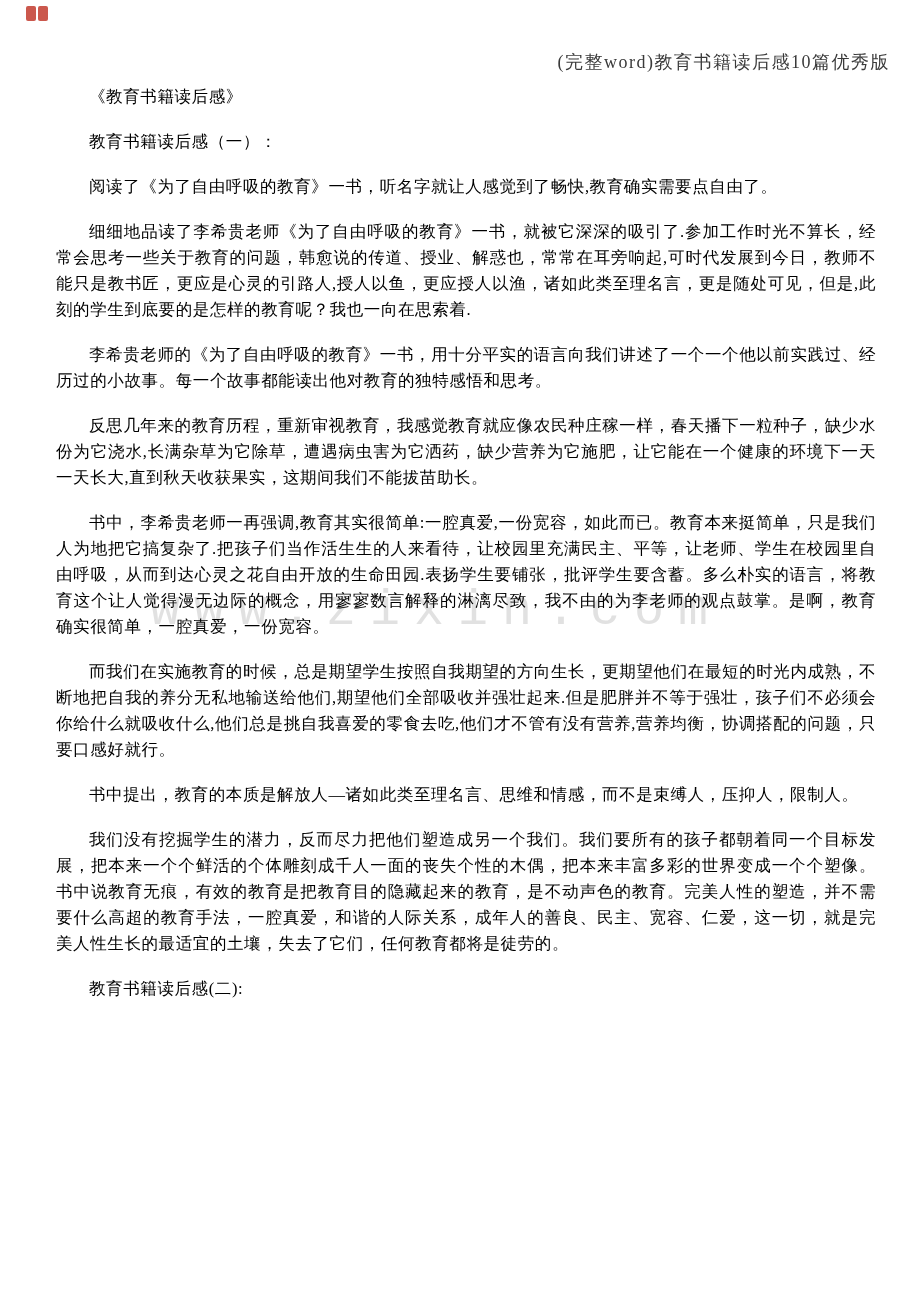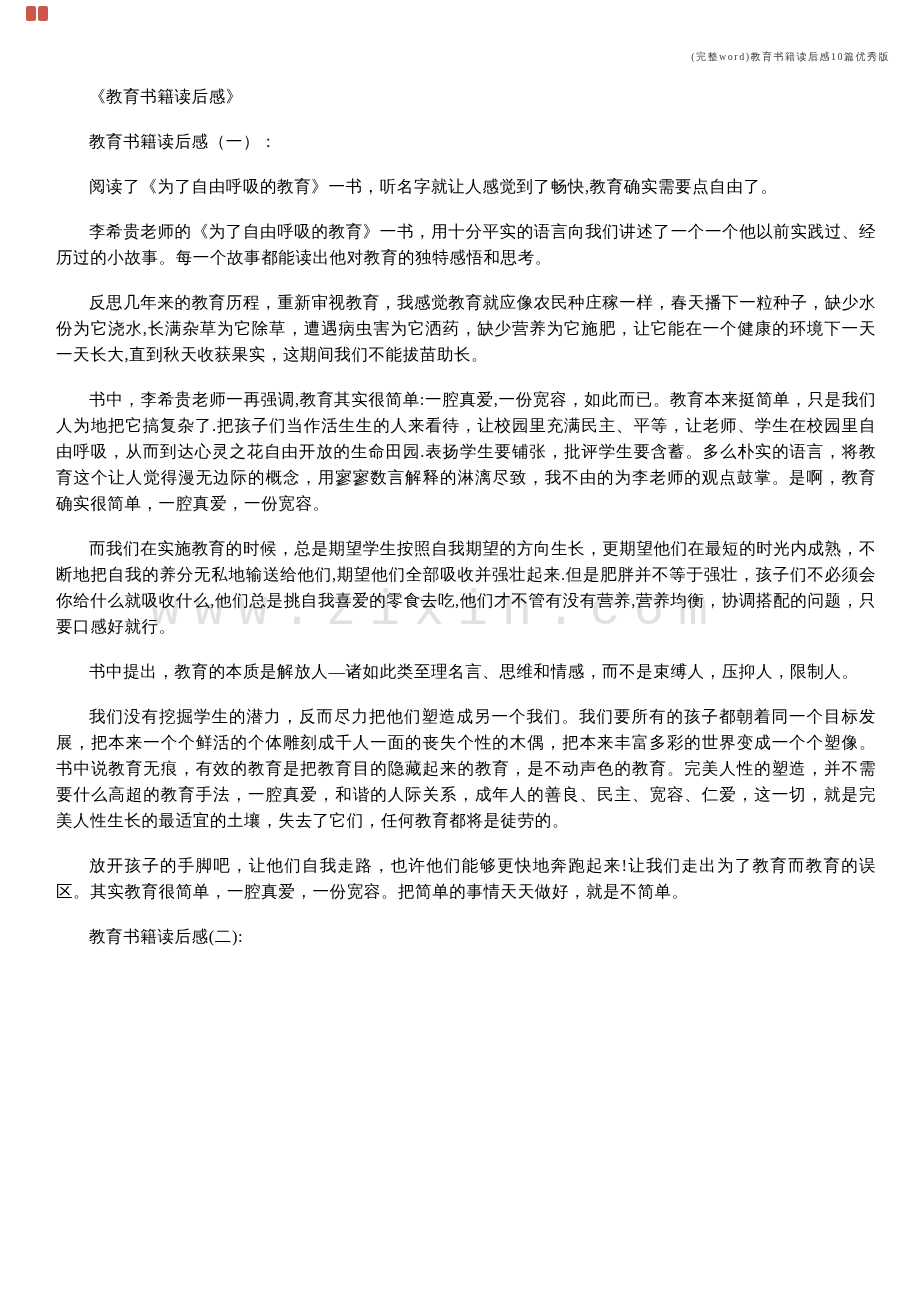--- a/index.html
+++ b/index.html
@@ -7,21 +7,21 @@
     position:relative;
     width:920px;height:1302px;
     background:#ffffff;
     overflow:hidden;
     font-family:"Liberation Serif","DejaVu Serif",serif;
     color:#000000;
   }
   .doc-header{
     position:absolute;
     top:50px;right:30px;
-    font-size:10px;
+    font-size:18px;
     color:#3a3a3a;
     letter-spacing:1.5px;
     white-space:nowrap;
   }
   .stamp{
     position:absolute;
     top:6px;left:26px;
     width:22px;height:15px;
     display:flex;gap:2px;
   }
@@ -68,23 +68,23 @@
     </span>
 
   <div class="doc-header">(完整word)教育书籍读后感10篇优秀版</div>
 
   <div class="watermark">www.zixin.com</div>
 
   <div class="content">
     <p>《教育书籍读后感》</p>
     <p>教育书籍读后感（一）：</p>
     <p>阅读了《为了自由呼吸的教育》一书，听名字就让人感觉到了畅快,教育确实需要点自由了。</p>
+    <p>细细地品读了李希贵老师《为了自由呼吸的教育》一书，就被它深深的吸引了.参加工作时光不算长，经常会思考一些关于教育的问题，韩愈说的传道、授业、解惑也，常常在耳旁响起,可时代发展到今日，教师不能只是教书匠，更应是心灵的引路人,授人以鱼，更应授人以渔，诸如此类至理名言，更是随处可见，但是,此刻的学生到底要的是怎样的教育呢？我也一向在思索着.</p>
     <p>李希贵老师的《为了自由呼吸的教育》一书，用十分平实的语言向我们讲述了一个一个他以前实践过、经历过的小故事。每一个故事都能读出他对教育的独特感悟和思考。</p>
     <p>反思几年来的教育历程，重新审视教育，我感觉教育就应像农民种庄稼一样，春天播下一粒种子，缺少水份为它浇水,长满杂草为它除草，遭遇病虫害为它洒药，缺少营养为它施肥，让它能在一个健康的环境下一天一天长大,直到秋天收获果实，这期间我们不能拔苗助长。</p>
     <p>书中，李希贵老师一再强调,教育其实很简单:一腔真爱,一份宽容，如此而已。教育本来挺简单，只是我们人为地把它搞复杂了.把孩子们当作活生生的人来看待，让校园里充满民主、平等，让老师、学生在校园里自由呼吸，从而到达心灵之花自由开放的生命田园.表扬学生要铺张，批评学生要含蓄。多么朴实的语言，将教育这个让人觉得漫无边际的概念，用寥寥数言解释的淋漓尽致，我不由的为李老师的观点鼓掌。是啊，教育确实很简单，一腔真爱，一份宽容。</p>
     <p>而我们在实施教育的时候，总是期望学生按照自我期望的方向生长，更期望他们在最短的时光内成熟，不断地把自我的养分无私地输送给他们,期望他们全部吸收并强壮起来.但是肥胖并不等于强壮，孩子们不必须会你给什么就吸收什么,他们总是挑自我喜爱的零食去吃,他们才不管有没有营养,营养均衡，协调搭配的问题，只要口感好就行。</p>
     <p>书中提出，教育的本质是解放人―诸如此类至理名言、思维和情感，而不是束缚人，压抑人，限制人。</p>
     <p>我们没有挖掘学生的潜力，反而尽力把他们塑造成另一个我们。我们要所有的孩子都朝着同一个目标发展，把本来一个个鲜活的个体雕刻成千人一面的丧失个性的木偶，把本来丰富多彩的世界变成一个个塑像。书中说教育无痕，有效的教育是把教育目的隐藏起来的教育，是不动声色的教育。完美人性的塑造，并不需要什么高超的教育手法，一腔真爱，和谐的人际关系，成年人的善良、民主、宽容、仁爱，这一切，就是完美人性生长的最适宜的土壤，失去了它们，任何教育都将是徒劳的。</p>
-    <p>放开孩子的手脚吧，让他们自我走路，也许他们能够更快地奔跑起来!让我们走出为了教育而教育的误区。其实教育很简单，一腔真爱，一份宽容。把简单的事情天天做好，就是不简单。</p>
     <p>教育书籍读后感(二):</p>
   </div>
 
 </div>
 
 </body></html>

